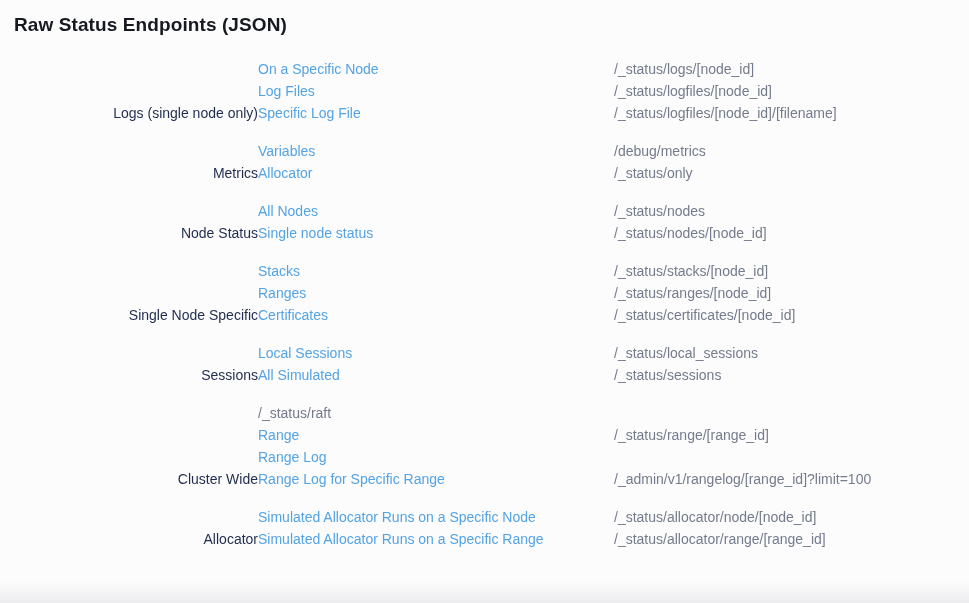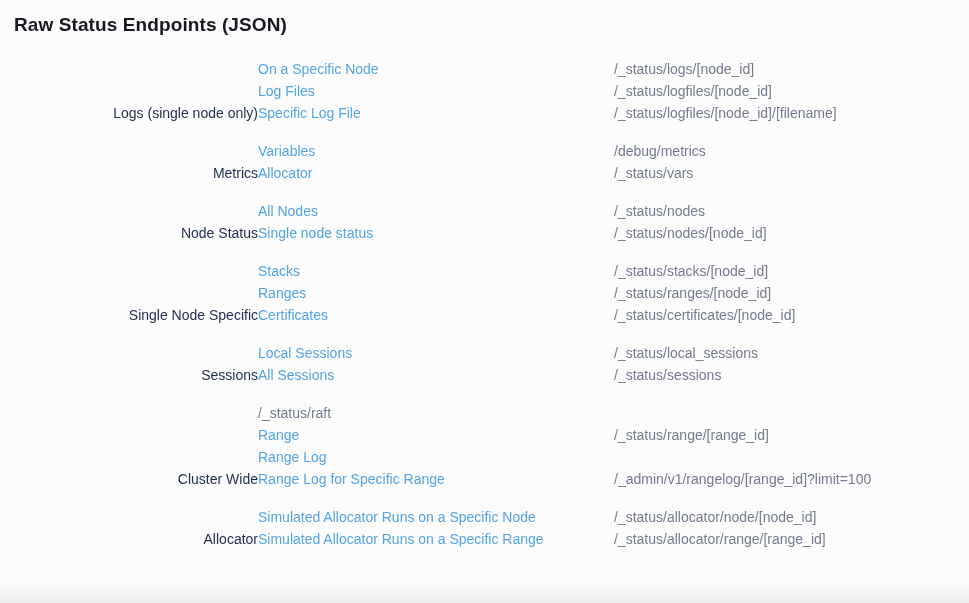--- a/index.html
+++ b/index.html
@@ -95,21 +95,21 @@
 
     <section class="group">
       <div class="group-category">Metrics</div>
       <div class="group-rows">
         <div class="row">
           <a href="#" class="link">Variables</a>
           <span class="path">/debug/metrics</span>
         </div>
         <div class="row">
           <a href="#" class="link">Allocator</a>
-          <span class="path">/_status/vars</span>
+          <span class="path">/_status/only</span>
         </div>
       </div>
     </section>
 
     <section class="group">
       <div class="group-category">Node Status</div>
       <div class="group-rows">
         <div class="row">
           <a href="#" class="link">All Nodes</a>
           <span class="path">/_status/nodes</span>
@@ -140,21 +140,21 @@
     </section>
 
     <section class="group">
       <div class="group-category">Sessions</div>
       <div class="group-rows">
         <div class="row">
           <a href="#" class="link">Local Sessions</a>
           <span class="path">/_status/local_sessions</span>
         </div>
         <div class="row">
-          <a href="#" class="link">All Sessions</a>
+          <a href="#" class="link">All Simulated</a>
           <span class="path">/_status/sessions</span>
         </div>
       </div>
     </section>
 
     <section class="group">
       <div class="group-category">Cluster Wide</div>
       <div class="group-rows">
         <div class="row">
           <span class="path">/_status/raft</span>

